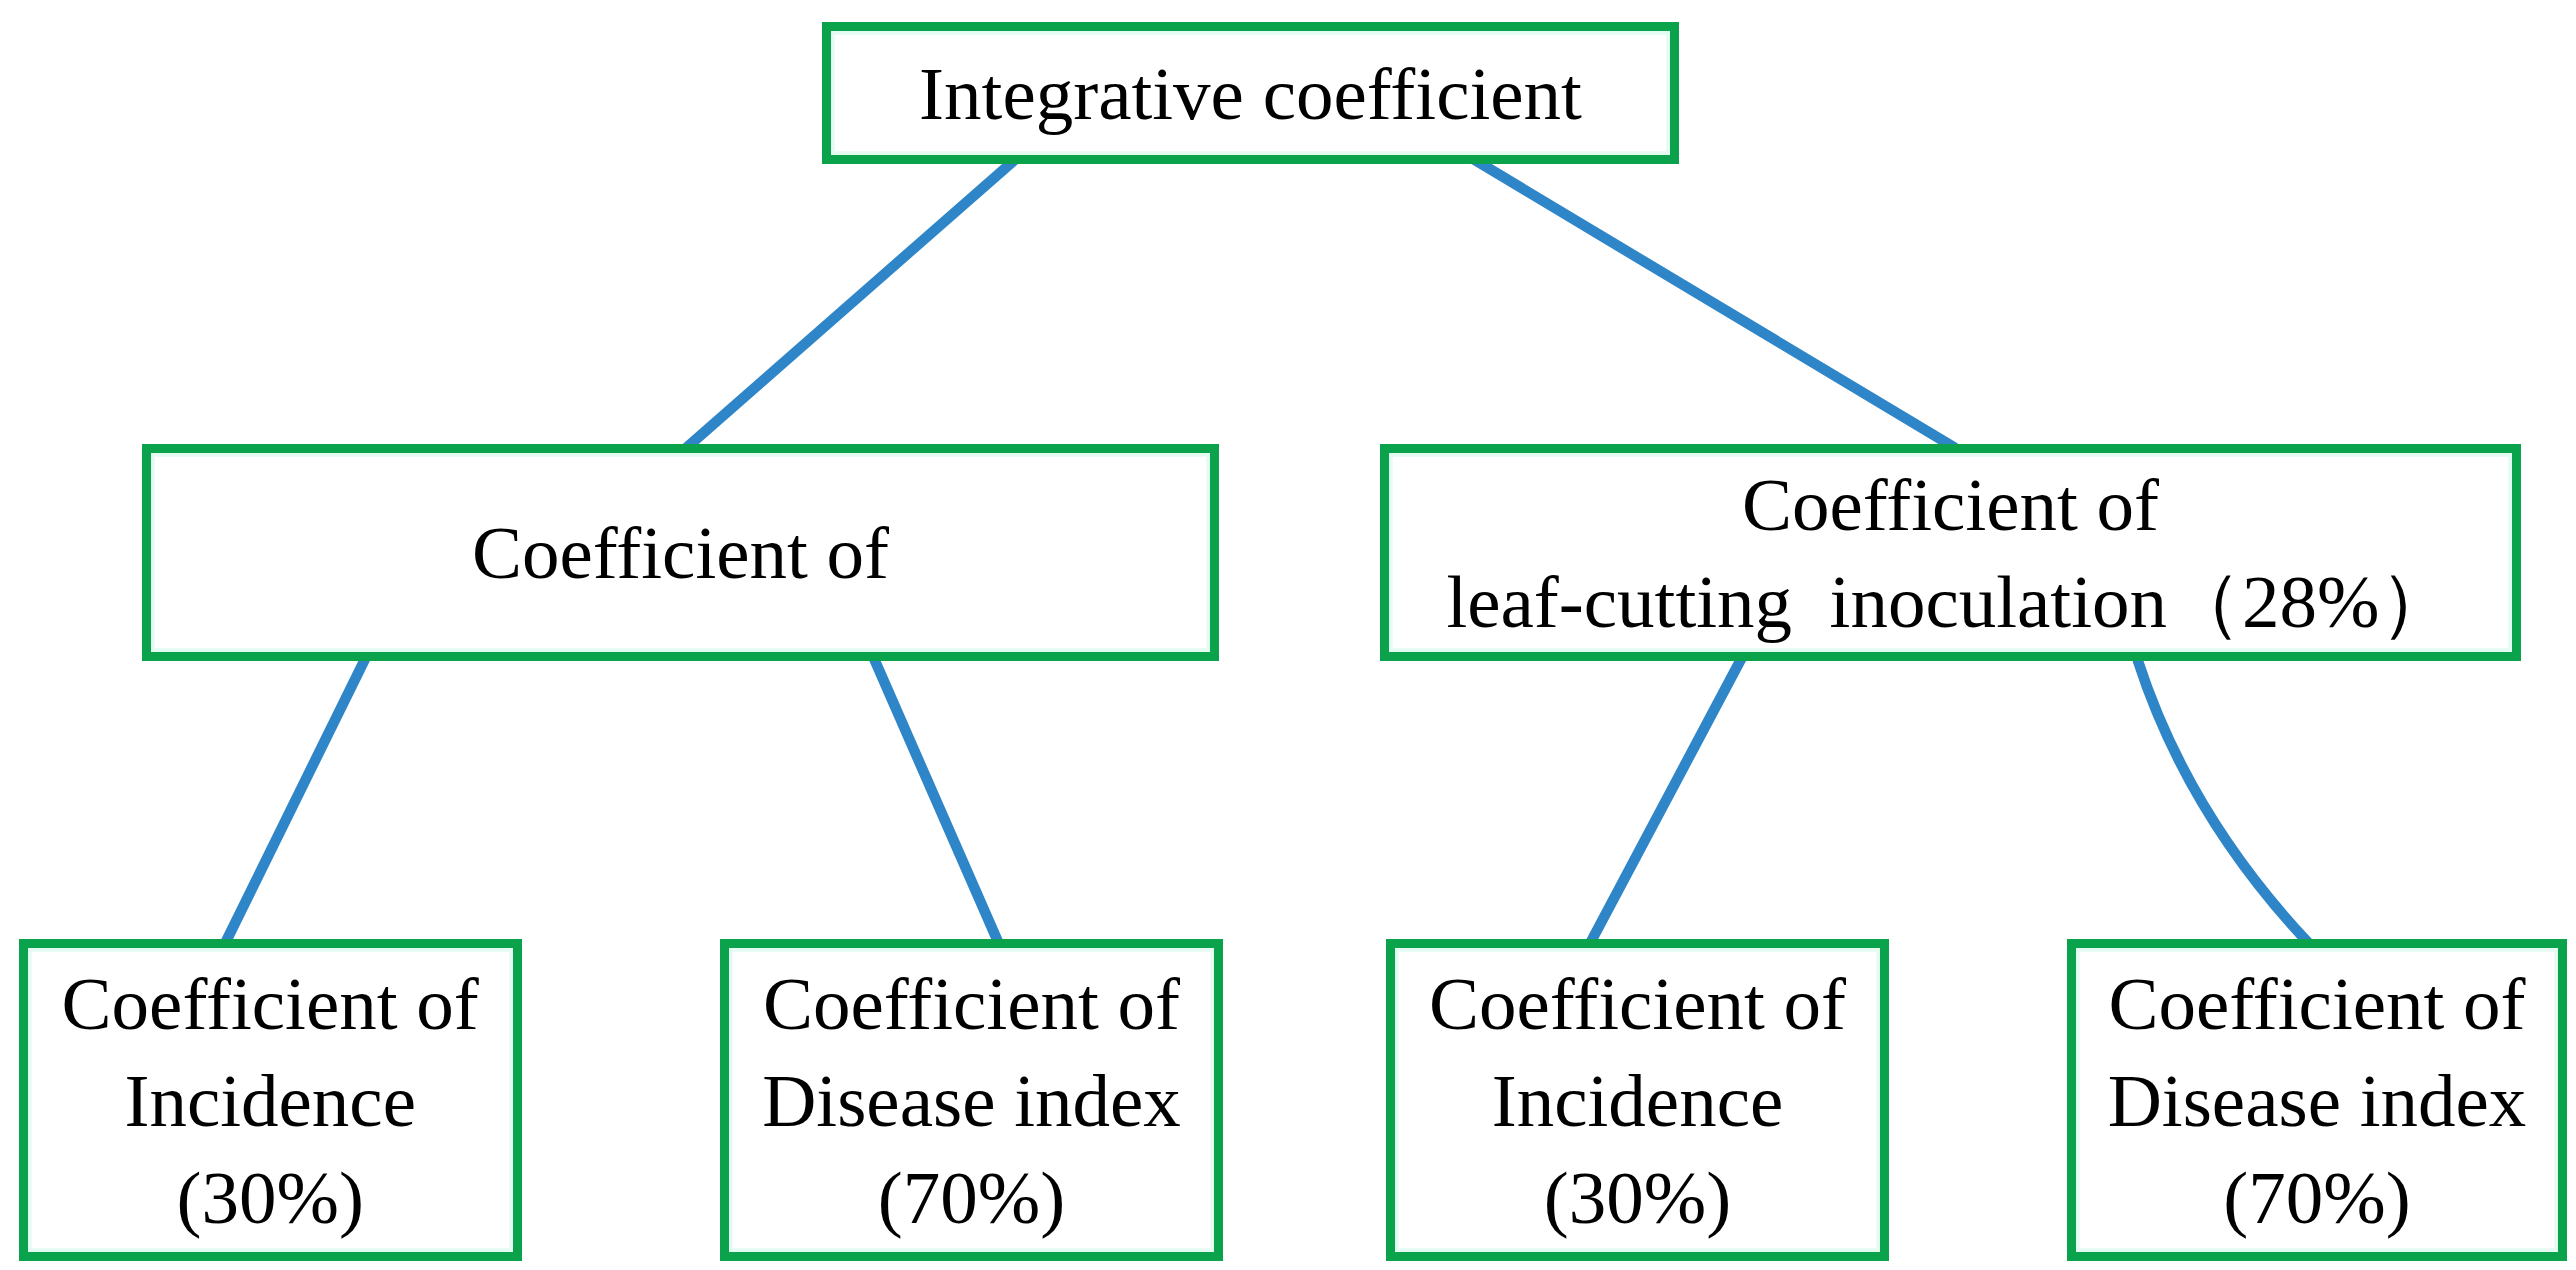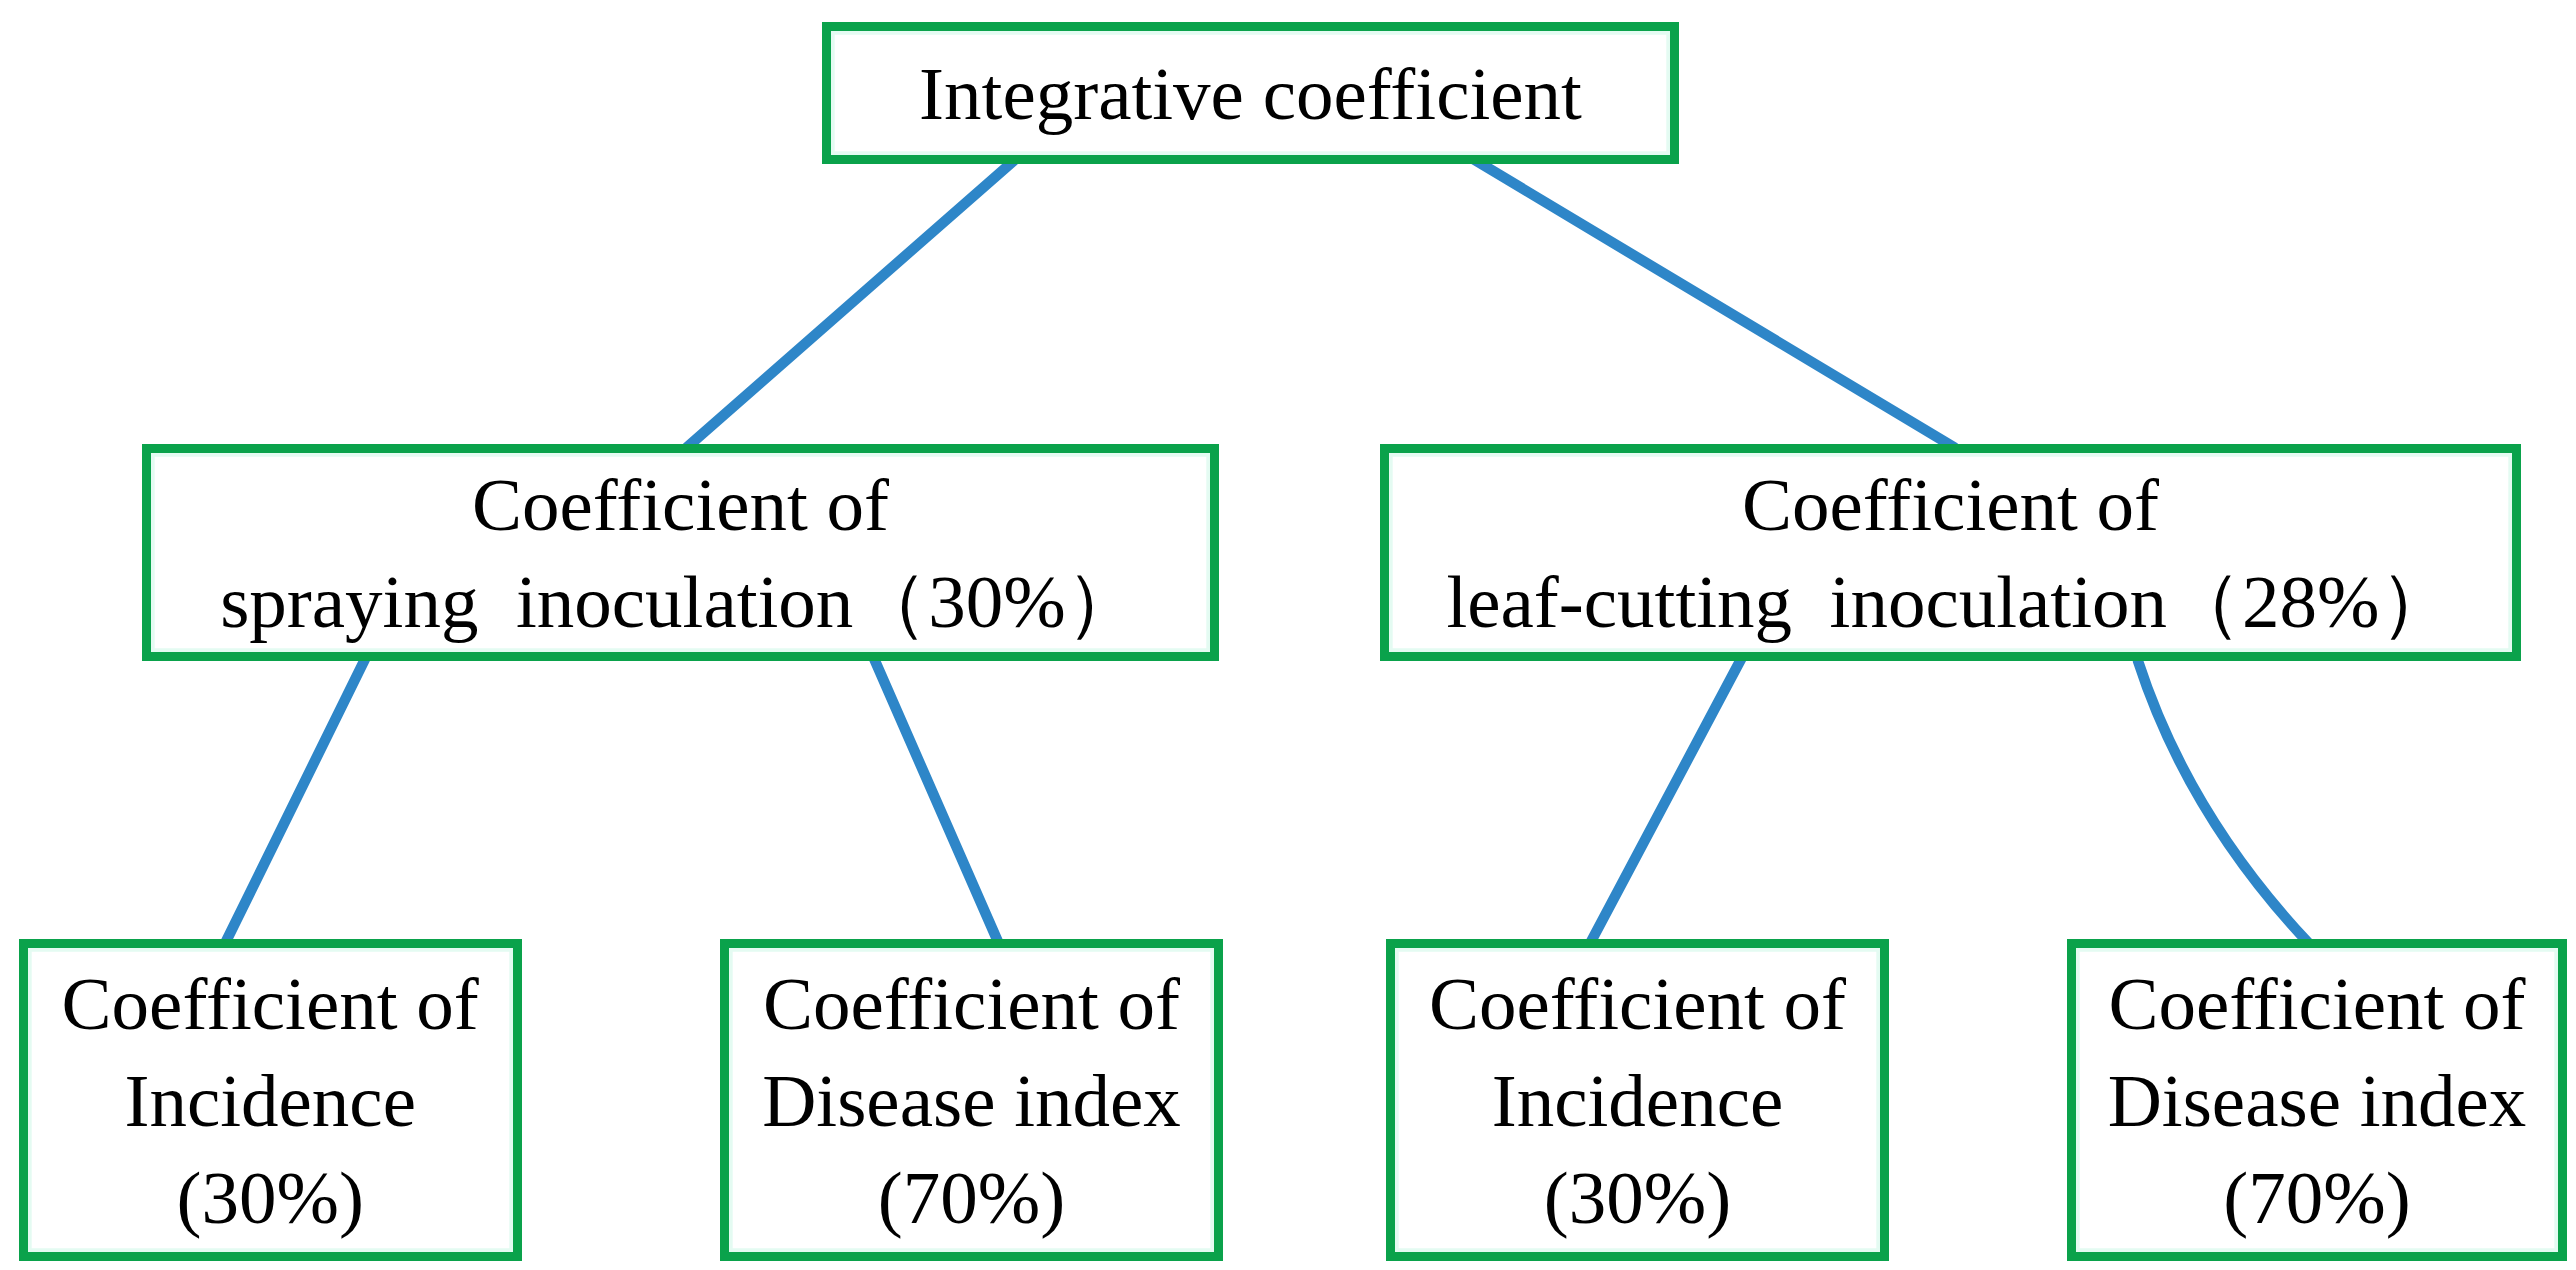--- a/index.html
+++ b/index.html
@@ -69,21 +69,20 @@
     <line x1="2330" y1="876" x2="2125" y2="1262" data-bind-attr="stroke:diagram.colors.connector" stroke="#2e86c8"></line>
     <path d="M 2858 884 Q 2925 1090 3087 1262" data-bind-attr="stroke:diagram.colors.connector" stroke="#2e86c8"></path>
   </svg>
 
   <div class="node node-root">
     <div class="txt-line" data-bind="diagram.nodes.root.lines.0">Integrative coefficient</div>
   </div>
 
   <div class="node node-spraying">
     <div class="txt-line" data-bind="diagram.nodes.spraying.lines.0">Coefficient of</div>
-    <div class="txt-line" data-bind="diagram.nodes.spraying.lines.1">spraying  inoculation（30%）</div>
   </div>
 
   <div class="node node-leafcutting">
     <div class="txt-line" data-bind="diagram.nodes.leaf_cutting.lines.0">Coefficient of</div>
     <div class="txt-line" data-bind="diagram.nodes.leaf_cutting.lines.1">leaf-cutting  inoculation（28%）</div>
   </div>
 
   <div class="node node-leaf node-spray-incidence">
     <div class="txt-line" data-bind="diagram.nodes.spraying_incidence.lines.0">Coefficient of</div>
     <div class="txt-line" data-bind="diagram.nodes.spraying_incidence.lines.1">Incidence</div>

